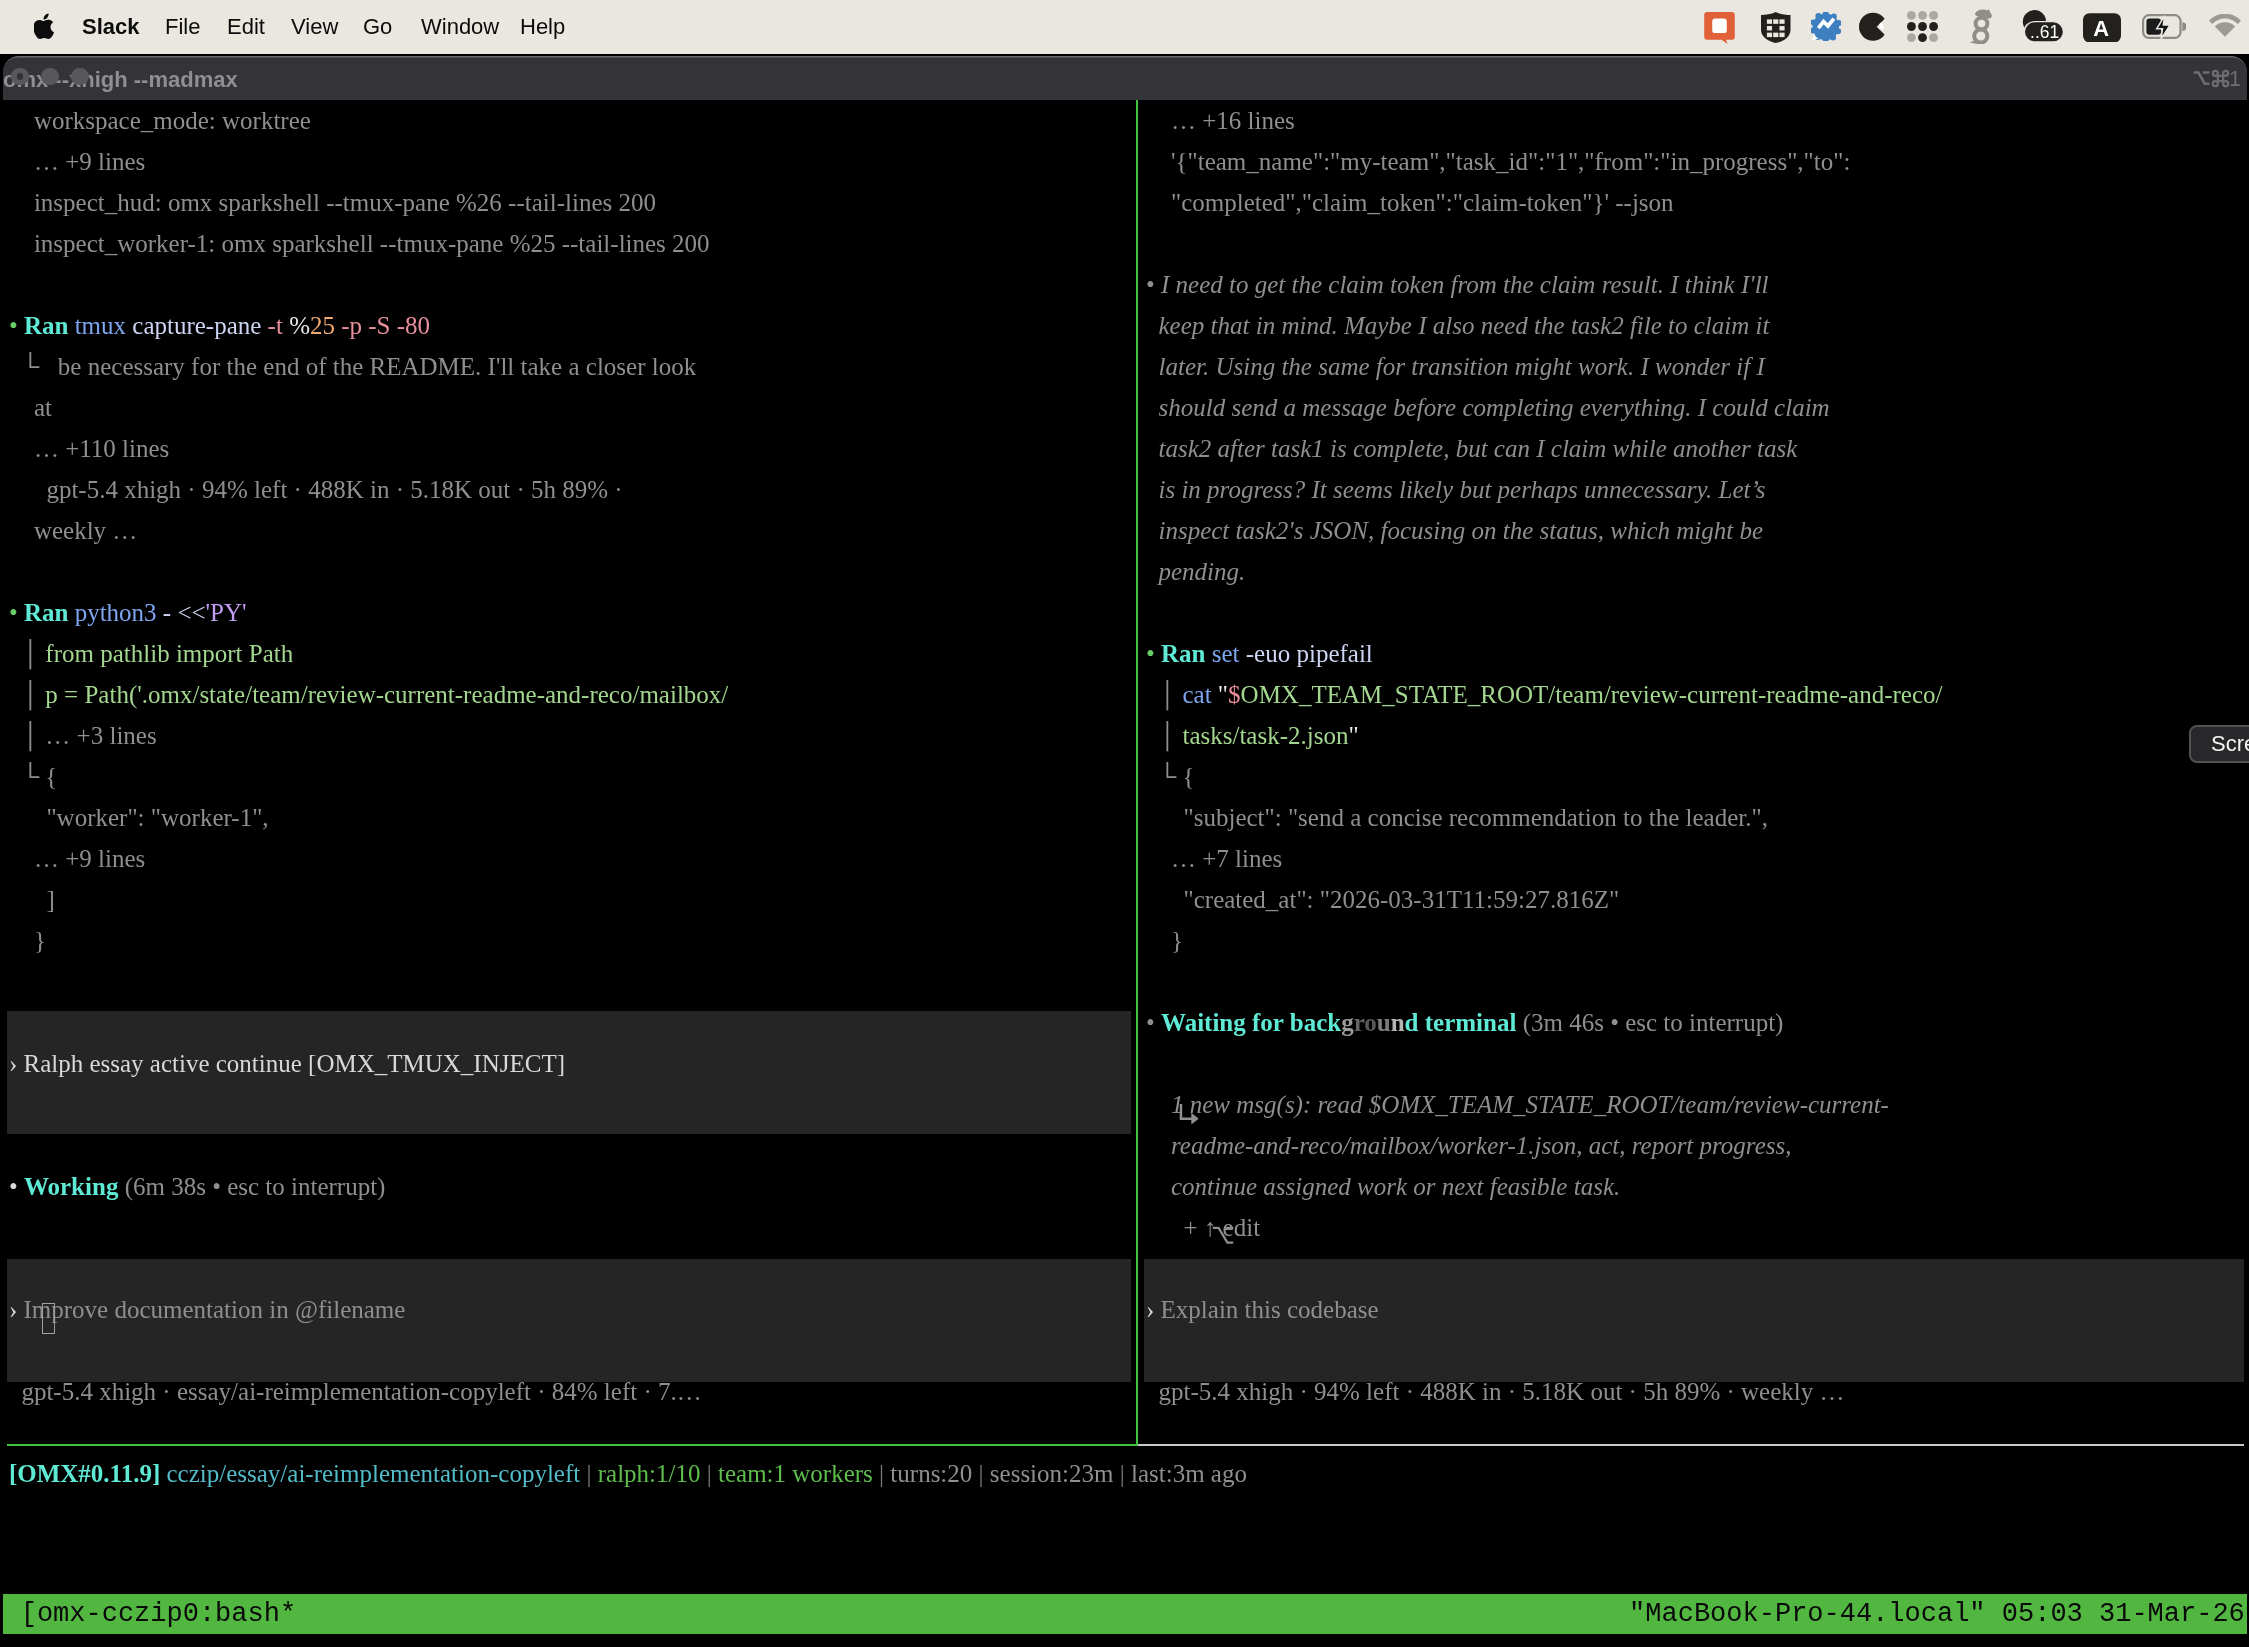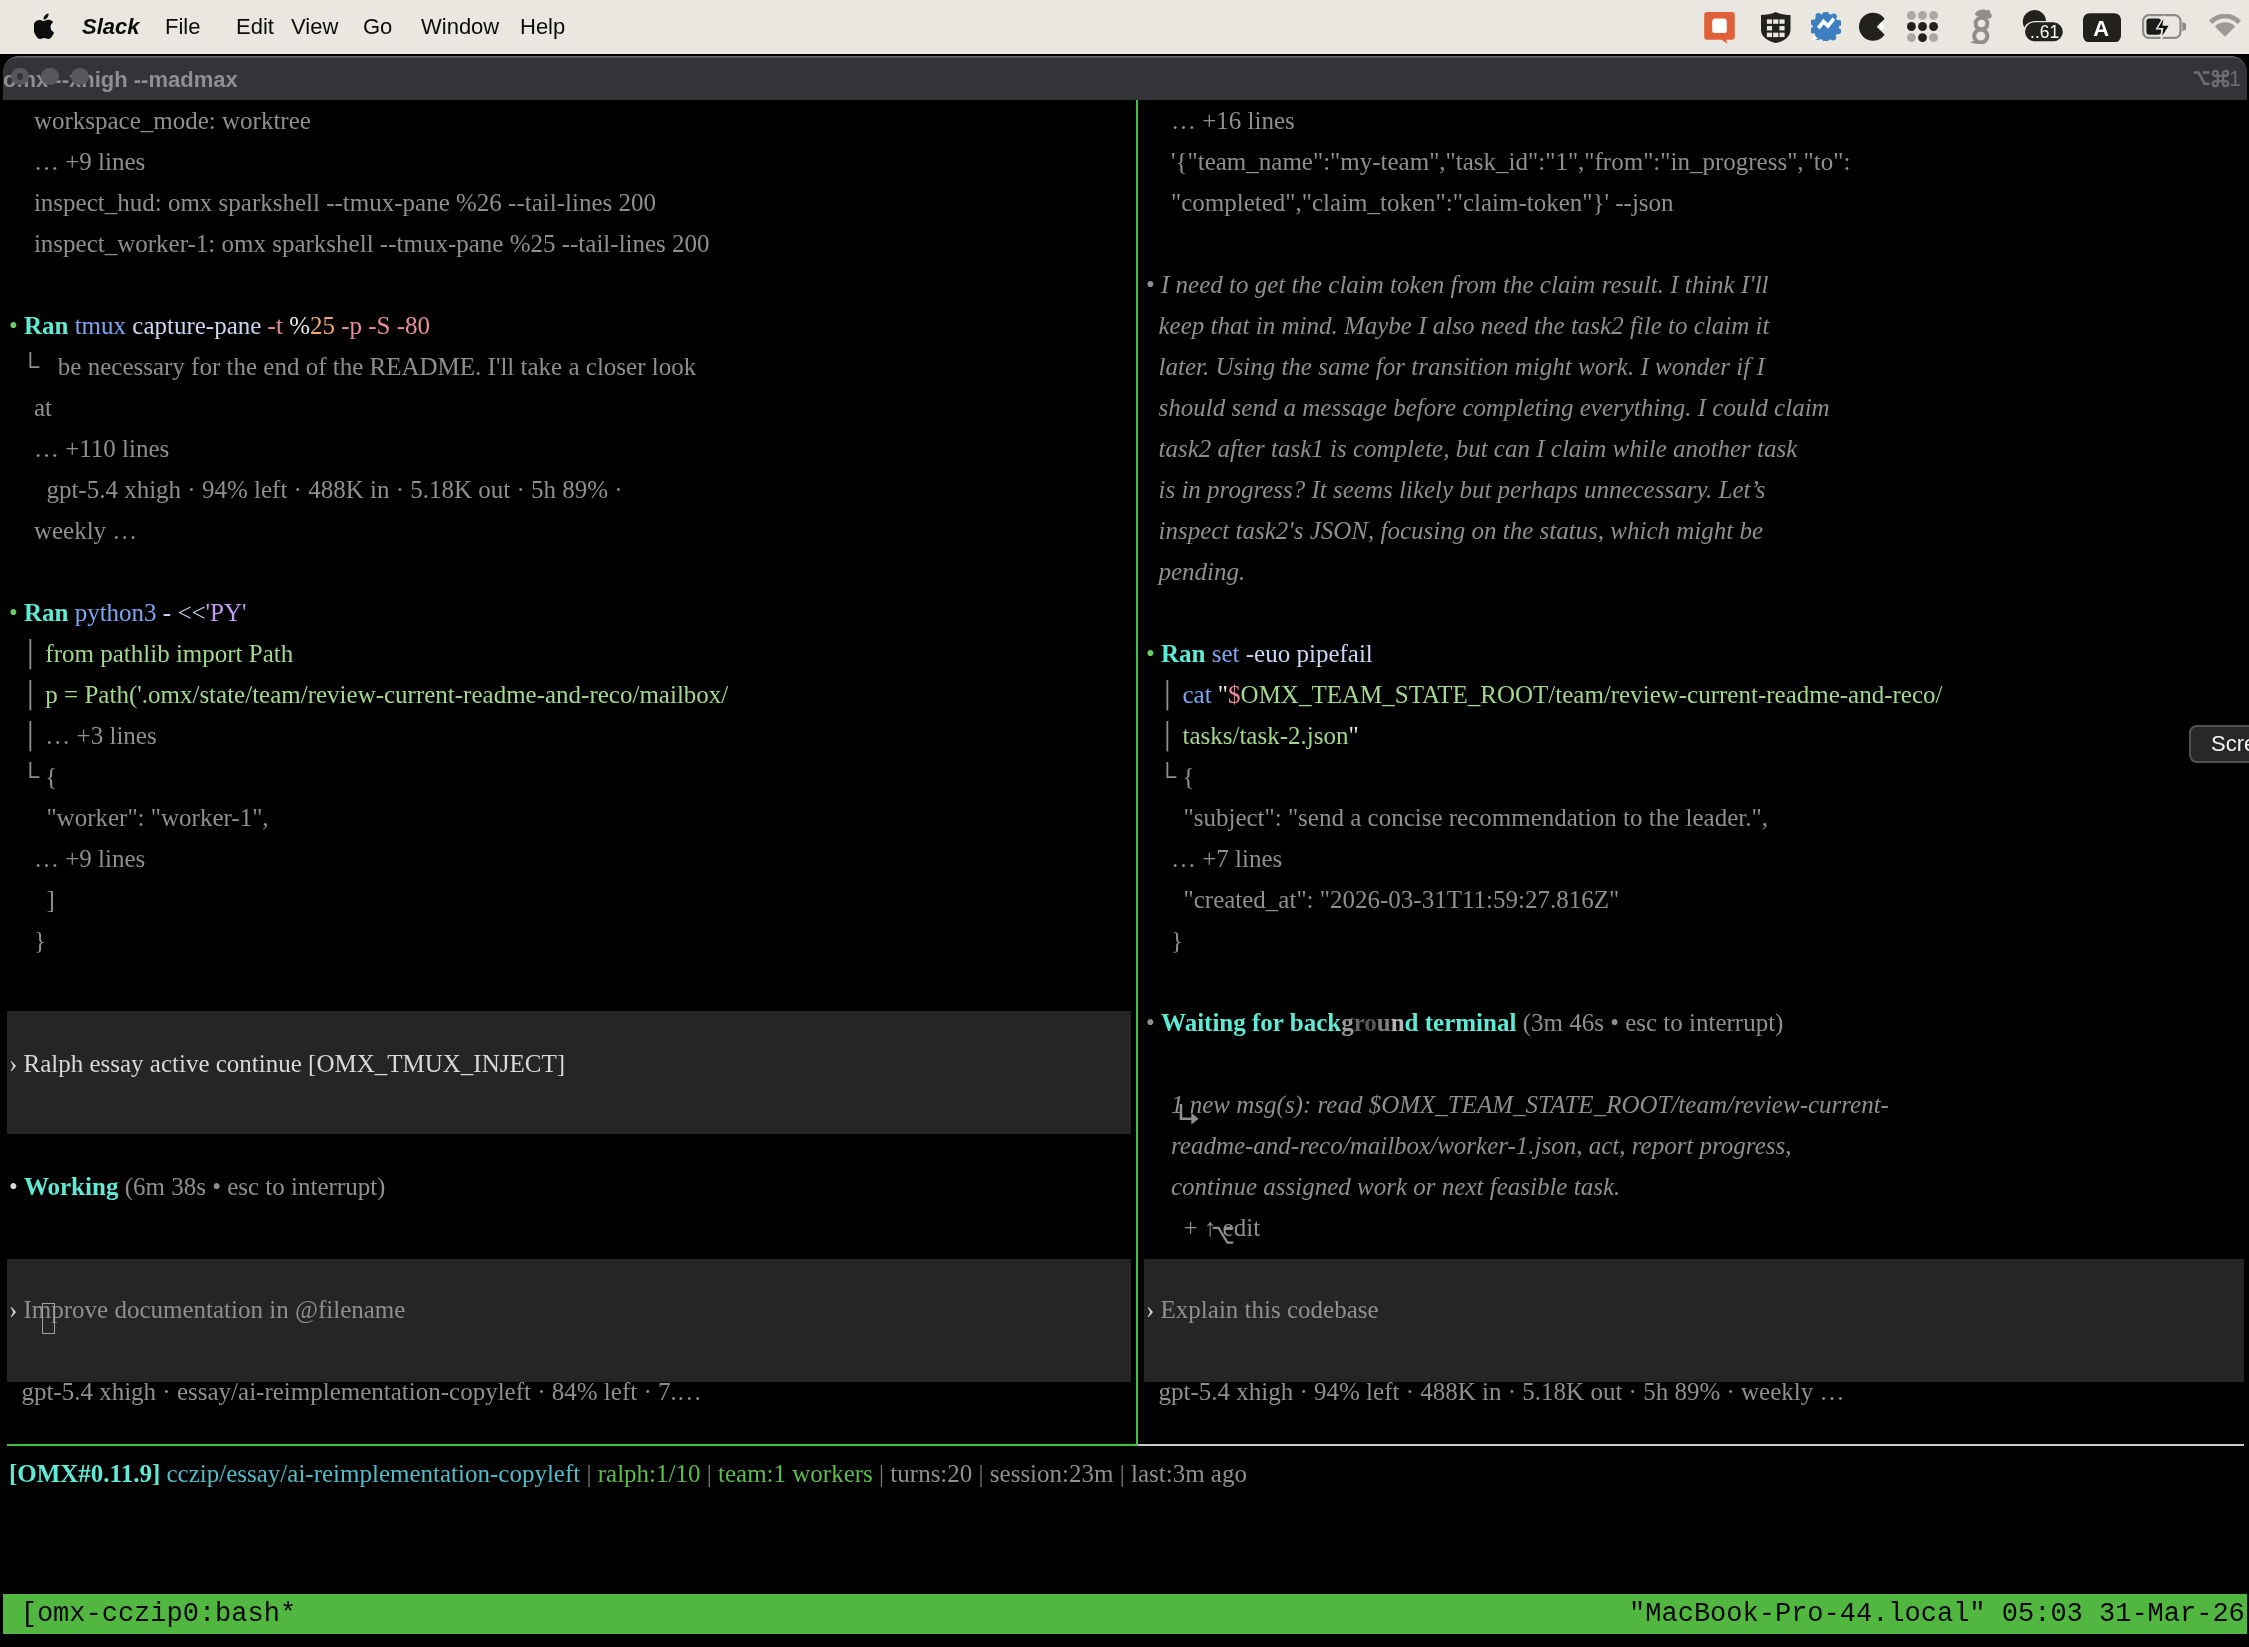--- a/index.html
+++ b/index.html
@@ -48,23 +48,23 @@
   #screenpop { position:absolute; left:2189px; top:725px; width:81px; height:38px; background:#28282a; border:2.2px solid #525255; border-radius:8px; z-index:9; color:#f5f5f5; font-family:"Liberation Sans", sans-serif; font-size:22px; line-height:34px; padding-left:20px; }
 </style>
 </head>
 <body>
 <div id="root">
 
   <div id="menubar">
     <svg class="mi" style="left:34px; top:13.3px;" width="22" height="26.6" viewBox="0 0 30 36">
       <path fill="#0c0c0c" d="M22.5 19.1c0-4.3 3.5-6.4 3.7-6.5-2-3-5.2-3.4-6.3-3.4-2.7-.3-5.2 1.6-6.6 1.6-1.4 0-3.5-1.6-5.7-1.5-2.9 0-5.6 1.7-7.1 4.3-3 5.3-.8 13.1 2.2 17.4 1.5 2.1 3.2 4.5 5.5 4.4 2.2-.1 3-1.4 5.7-1.4 2.7 0 3.4 1.4 5.7 1.4 2.4 0 3.9-2.1 5.3-4.2 1.7-2.4 2.4-4.8 2.4-4.9-.1-.1-4.7-1.8-4.8-7.2zM18.1 6.2c1.2-1.5 2-3.5 1.8-5.6-1.7.1-3.9 1.2-5.1 2.6-1.1 1.3-2.1 3.4-1.8 5.4 1.9.2 3.9-1 5.1-2.4z"></path>
     </svg>
-    <span class="mi" style="left:82px; font-weight:bold;font-style:italic;">Slack</span>
+    <span class="mi" style="left:82px; font-weight:bold;">Slack</span>
     <span class="mi" style="left:165px;">File</span>
-    <span class="mi" style="left:236px;">Edit</span>
+    <span class="mi" style="left:227px;">Edit</span>
     <span class="mi" style="left:291px;">View</span>
     <span class="mi" style="left:363px;">Go</span>
     <span class="mi" style="left:421px;">Window</span>
     <span class="mi" style="left:520px;">Help</span>
 
     <svg class="mi" style="left:1704px; top:11.8px;" width="31" height="32" viewBox="0 0 42 44">
       <path fill="#E06038" d="M4 0 h34 a4 4 0 0 1 4 4 v30 a4 4 0 0 1-4 4 h-8 l2 6 -8-6 H4 a4 4 0 0 1-4-4 V4 a4 4 0 0 1 4-4 z"></path>
       <rect x="11" y="9" width="20" height="20" rx="4" fill="#fff"></rect>
     </svg>
     <svg class="mi" style="left:1761px; top:11.8px;" width="29.5" height="31" viewBox="0 0 40 42">

